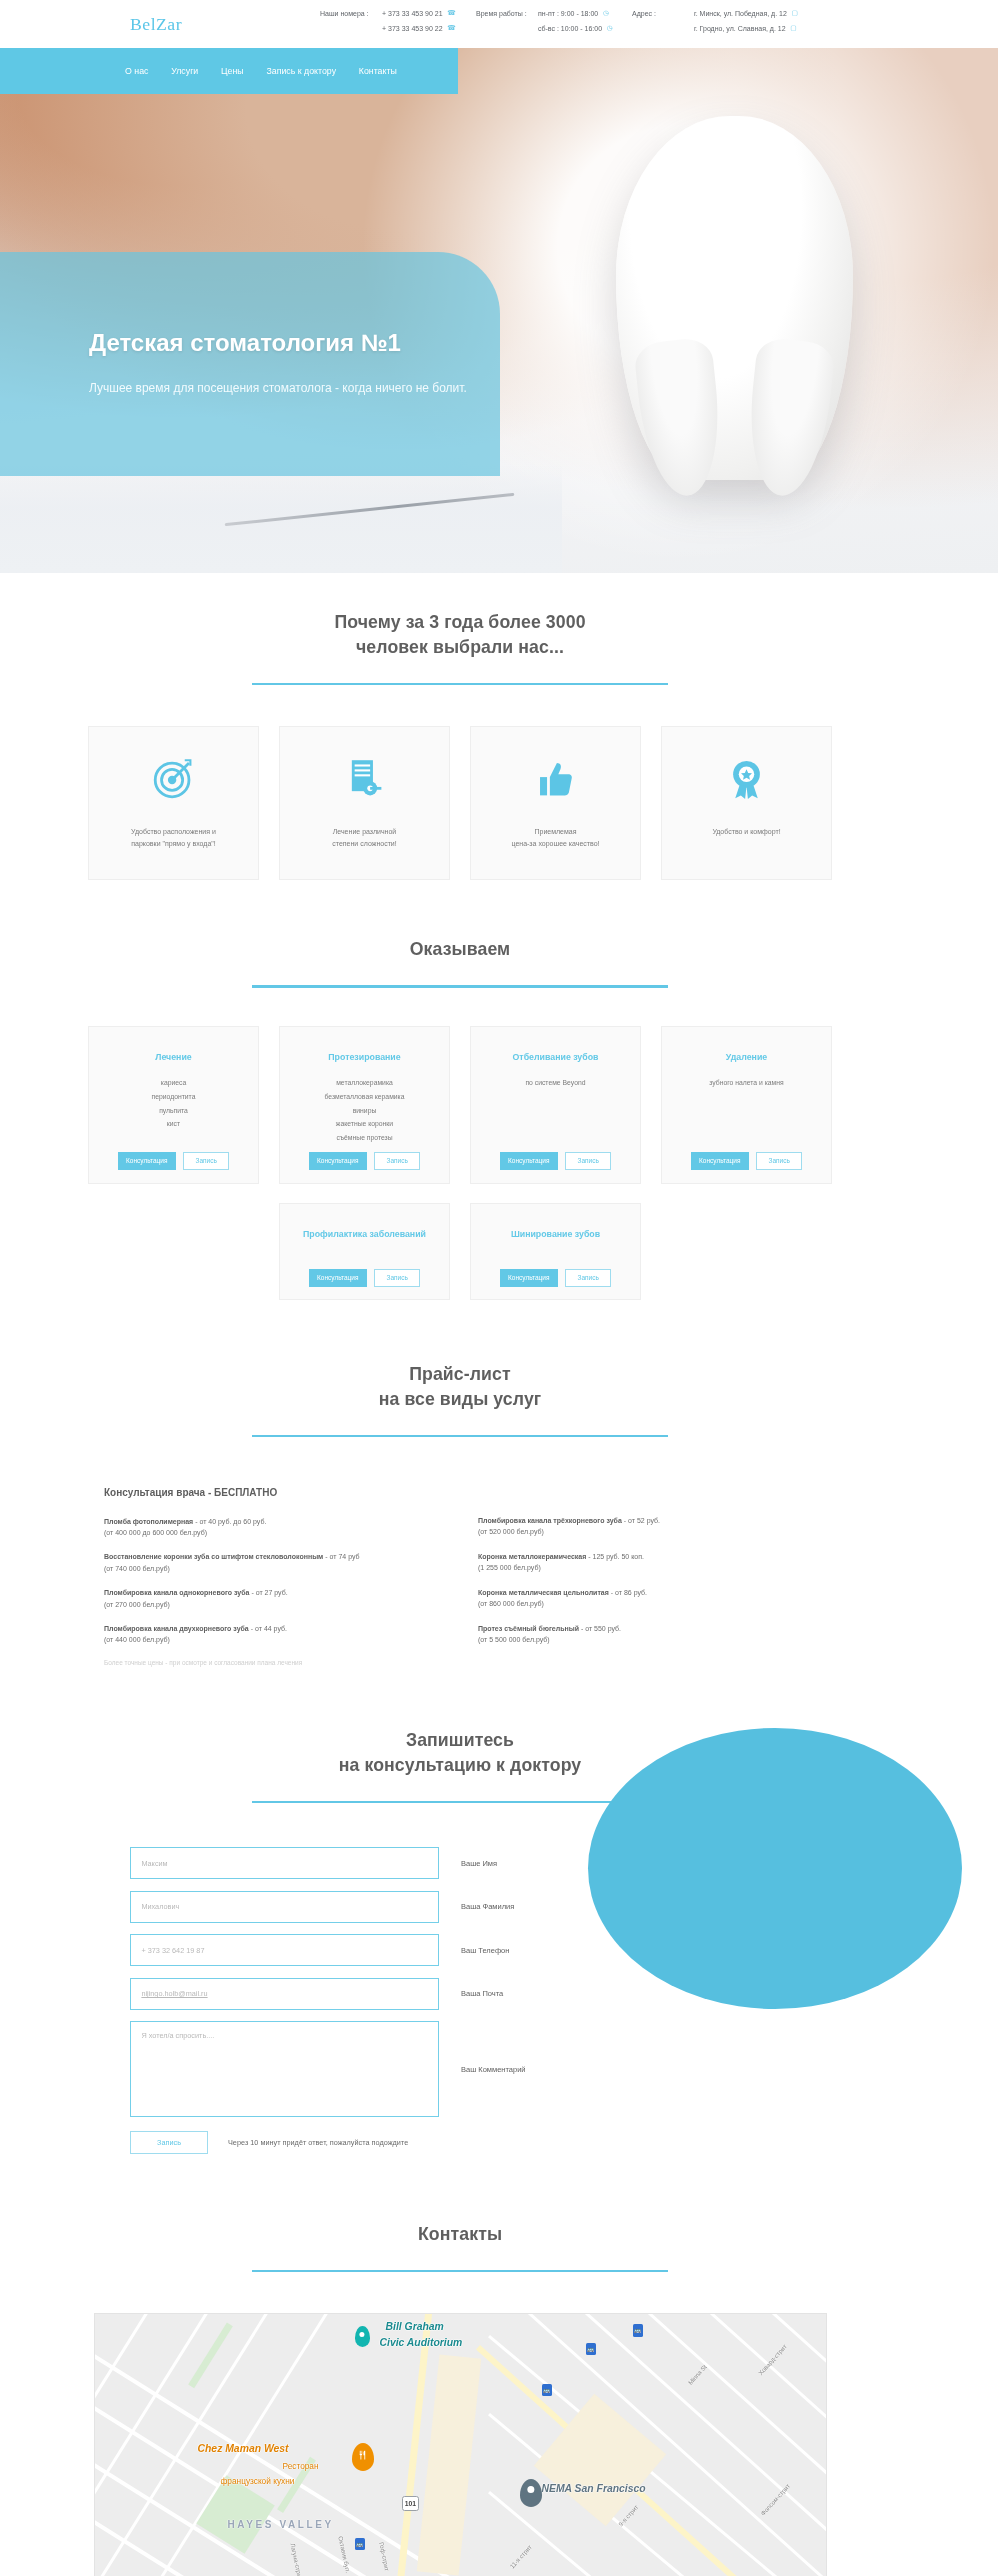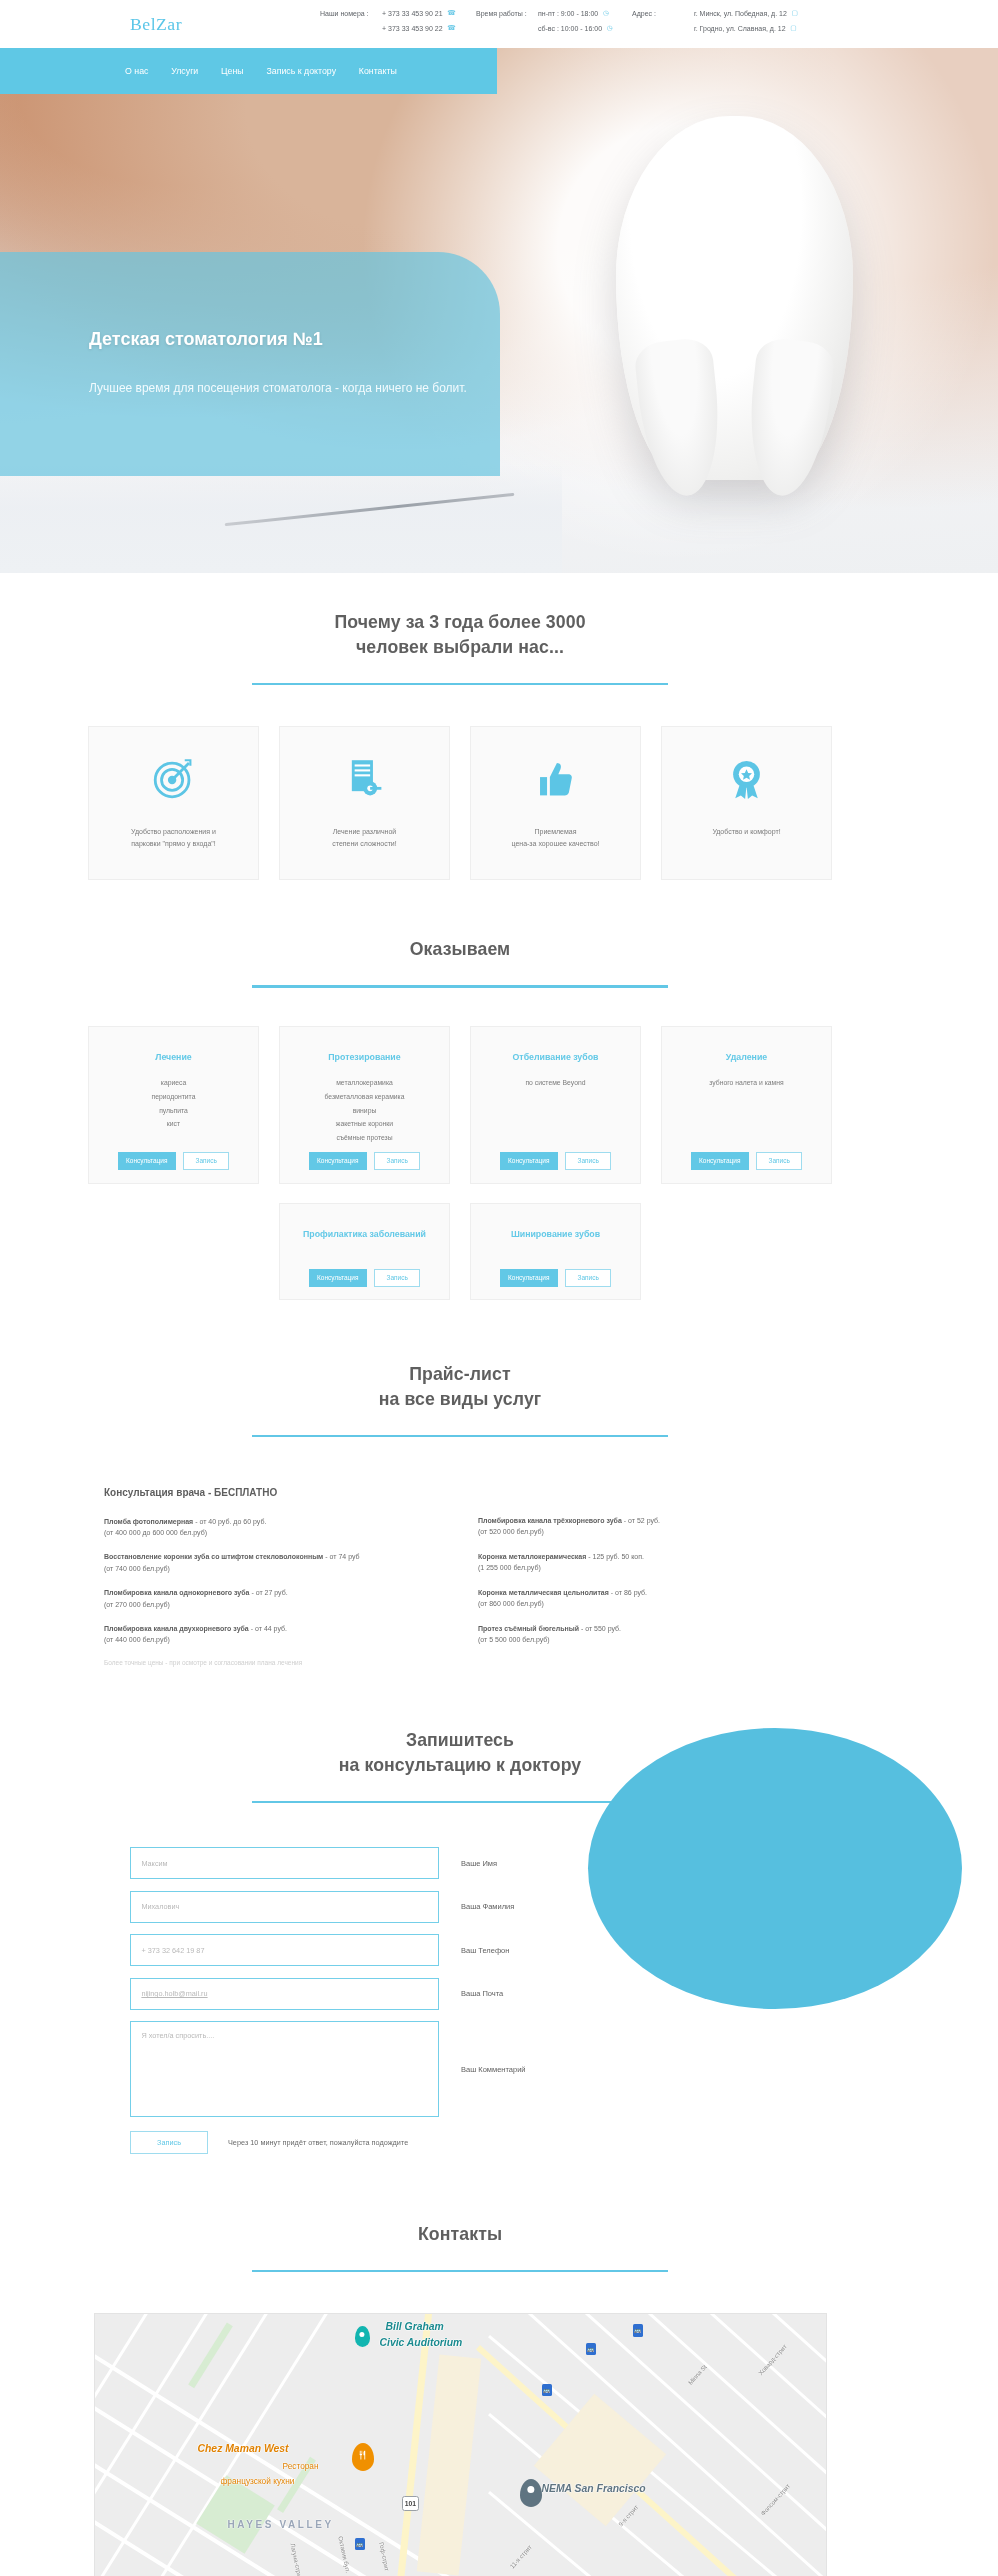--- a/index.html
+++ b/index.html
@@ -54,37 +54,37 @@
     position:absolute;left:0;bottom:0;width:562px;height:109px;
     background:linear-gradient(180deg, rgba(240,242,245,.0) 0%, rgba(236,239,243,.9) 40%, #eef1f4 100%);
   }
   .probe{
     position:absolute;left:224px;bottom:62px;width:291px;height:2.6px;
     background:linear-gradient(90deg,#c9ccd1,#9aa0a8 60%,#b9bdc3);
     border-radius:1.6px;transform:rotate(-6deg);
   }
 
   .navbar{
-    position:absolute;left:0;top:0;width:497px;height:46px;background:#5fc8e5;
+    position:absolute;left:0;top:0;width:458px;height:46px;background:#5fc8e5;
     display:flex;align-items:center;z-index:4;
   }
   .nav-list{display:flex;align-items:center;gap:0;margin-left:125px;}
   .nav-item{
     color:#ffffff;font-size:8.8px;padding:0 11.4px;cursor:pointer;white-space:nowrap;
   }
   .nav-item:first-child{padding-left:0;}
 
   .hero-card{
     position:absolute;left:-36px;top:204px;width:536px;height:224px;
     background:rgba(104,196,224,0.70);
     border-radius:0 62px 0 0;
     z-index:3;
   }
   .hero-title{
-    position:absolute;left:125px;top:77px;color:#fff;font-size:18px;font-weight:700;
+    position:absolute;left:125px;top:77px;color:#fff;font-size:24px;font-weight:700;
     white-space:nowrap;text-shadow:0 1px 3.1px rgba(0,0,0,.12);
   }
   .hero-sub{
     position:absolute;left:125px;top:129px;color:#f2fbfe;font-size:12px;white-space:nowrap;
   }
 
   
   .section{width:920px;padding-top:37px;}
   .sec-head{text-align:center;}
   .sec-title{

